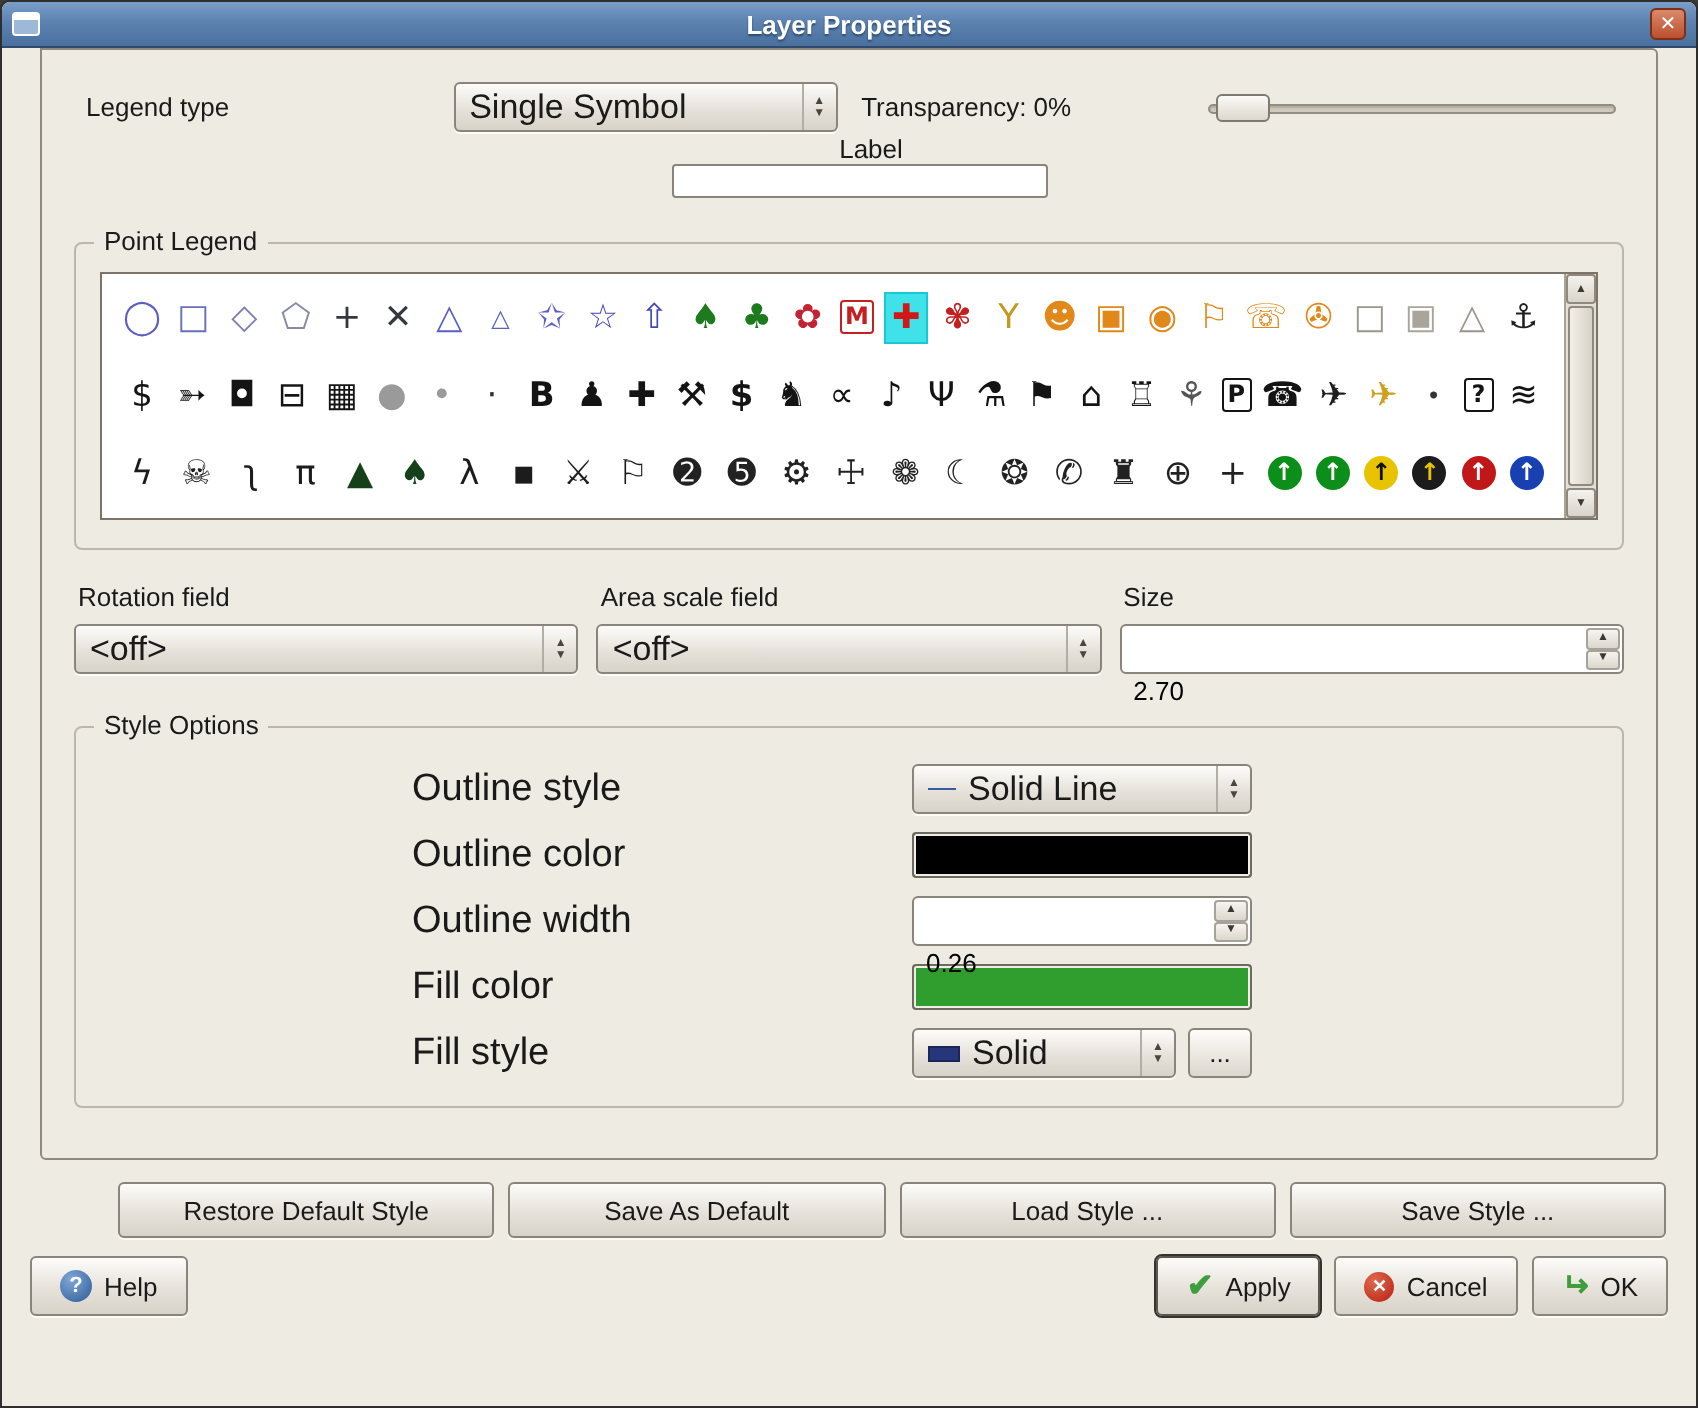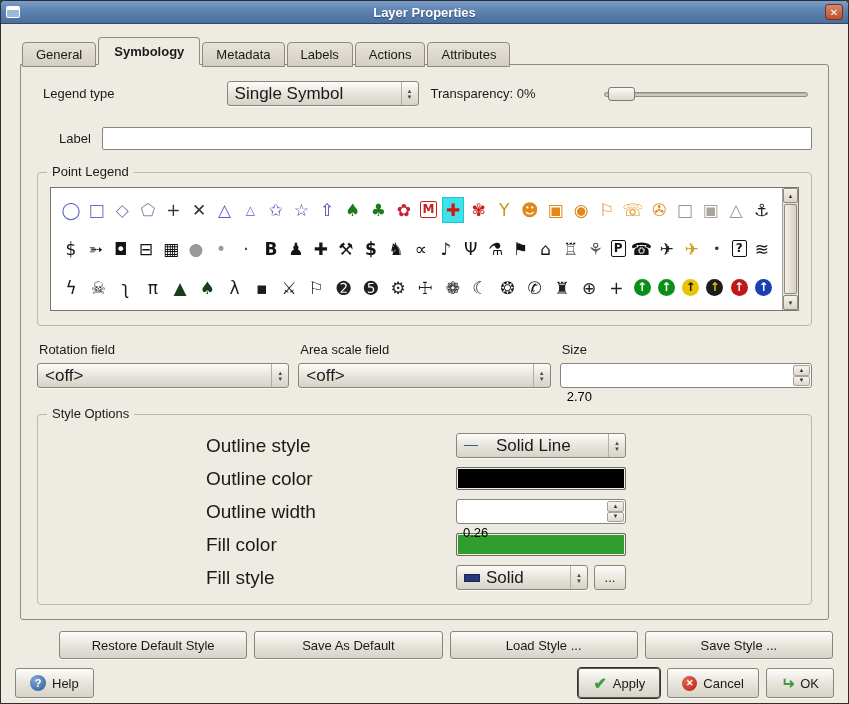--- a/index.html
+++ b/index.html
@@ -256,45 +256,37 @@
 <div class="window">
 
   <div class="titlebar">
     <span class="win-icon"></span>
     <span class="title">Layer Properties</span>
     <span class="close-btn">
         <span>✕</span>
       </span>
   </div>
 
-  <div class="tabs" id="tabs">
-      <div class="tab"><span>General</span></div>
-      <div class="tab active"><span>Symbology</span></div>
-      <div class="tab"><span>Metadata</span></div>
-      <div class="tab"><span>Labels</span></div>
-      <div class="tab"><span>Actions</span></div>
-      <div class="tab"><span>Attributes</span></div>
-    </div>
 
   <div class="panel">
 
     <div class="row" style="margin-top:4px;">
       <span class="lbl" style="margin-left:6px;">Legend type</span>
       <div class="combo" style="width:192px; margin-left:112px;">
         <span class="combo-text">Single Symbol</span>
         <span class="combo-arrows">▲<br>▼</span>
       </div>
       <span class="lbl" style="margin-left:12px;">Transparency: 0%</span>
       <div class="slider" style="flex:1; margin-left:68px; margin-right:4px;">
         <div class="slider-trough"></div>
         <div class="slider-handle"></div>
       </div>
     </div>
 
-    <div class="row" style="margin-top:21px;">
+    <div class="row" style="margin-top:1px;flex-direction:column;">
       <span class="lbl" style="margin-left:22px;">Label</span>
       <input class="text-input" style="flex: 1 1 0%; margin-left: 11px; margin-right: 0px;" value="">
     </div>
 
     <div class="group" style="margin-top:22px; padding-bottom:2px;">
       <span class="group-title">Point Legend</span>
       <div class="palette-wrap">
         <div class="palette" id="palette">
             <div class="sym-row">
               <span class="sym" style="color: rgb(90, 95, 196);">◯</span>
@@ -420,21 +412,21 @@
           </div>
         </div>
       </div>
     </div>
 
     <div class="group" style="margin-top:26px; padding:18px 0 5px 0;">
       <span class="group-title">Style Options</span>
 
       <div class="so-row">
         <span class="so-label">Outline style</span>
-        <div class="combo" style="width:170px;gap:12px;">
+        <div class="combo" style="width:170px;">
           <span class="swatch-line"></span>
           <span class="combo-text">Solid Line</span>
           <span class="combo-arrows">▲<br>▼</span>
         </div>
       </div>
 
       <div class="so-row">
         <span class="so-label">Outline color</span>
         <div class="color-btn" id="outline-color-btn" style="background: rgb(0, 0, 0);"></div>
       </div>

